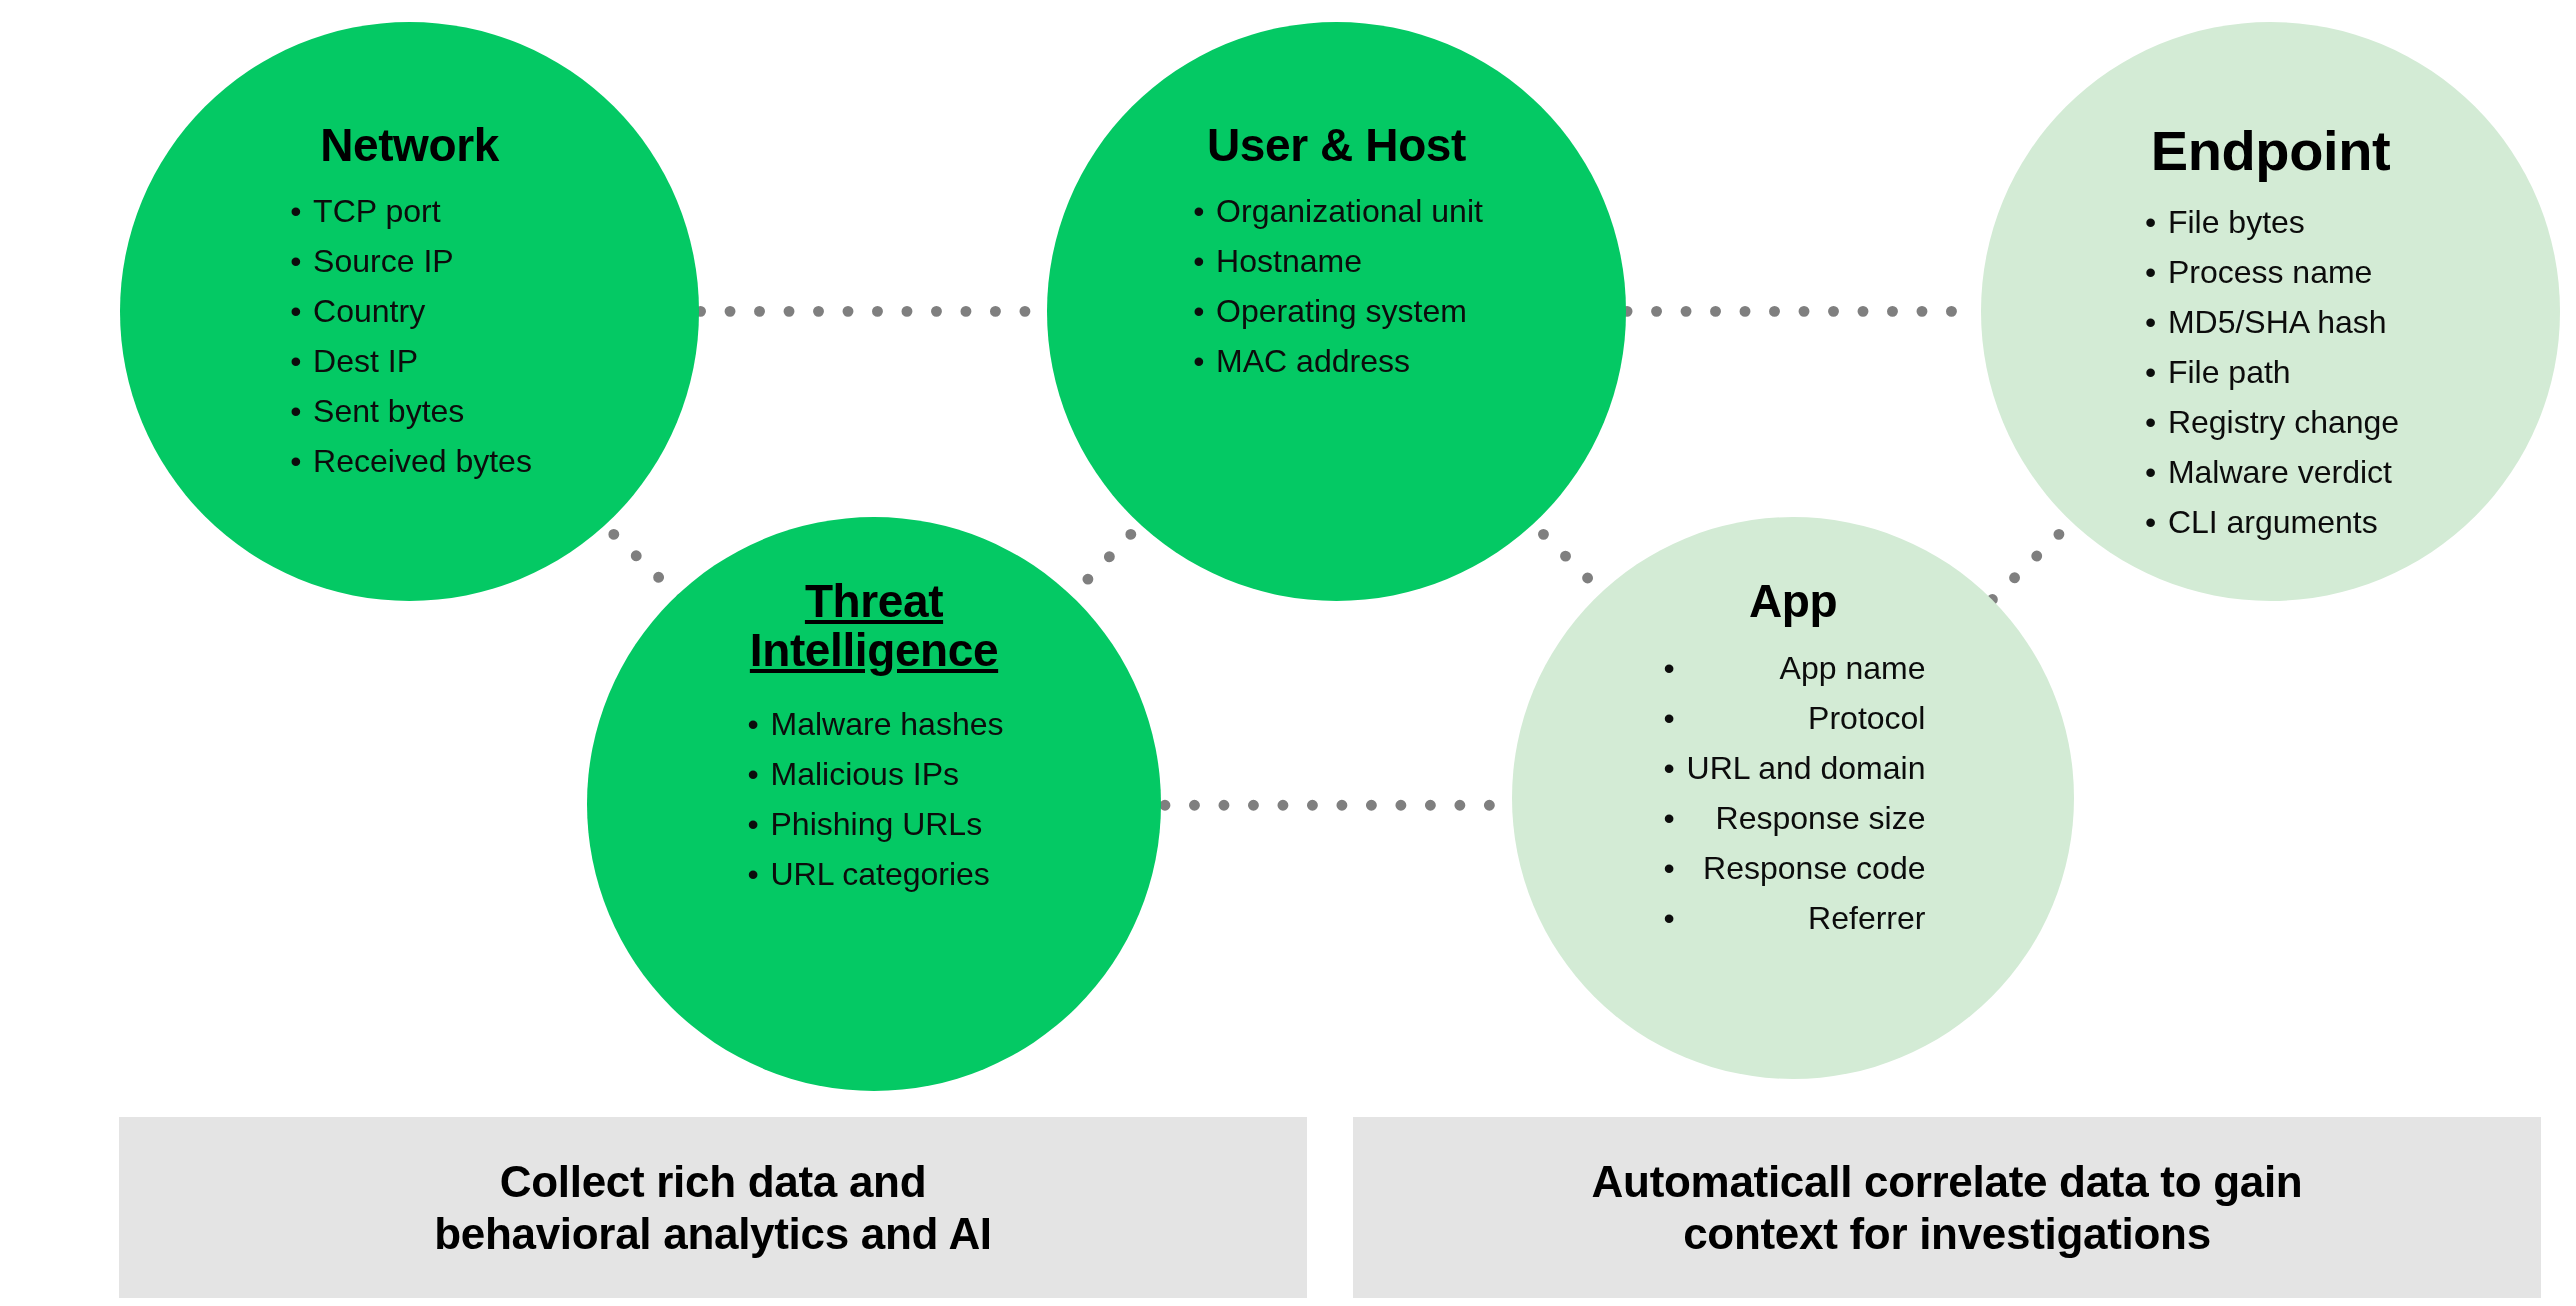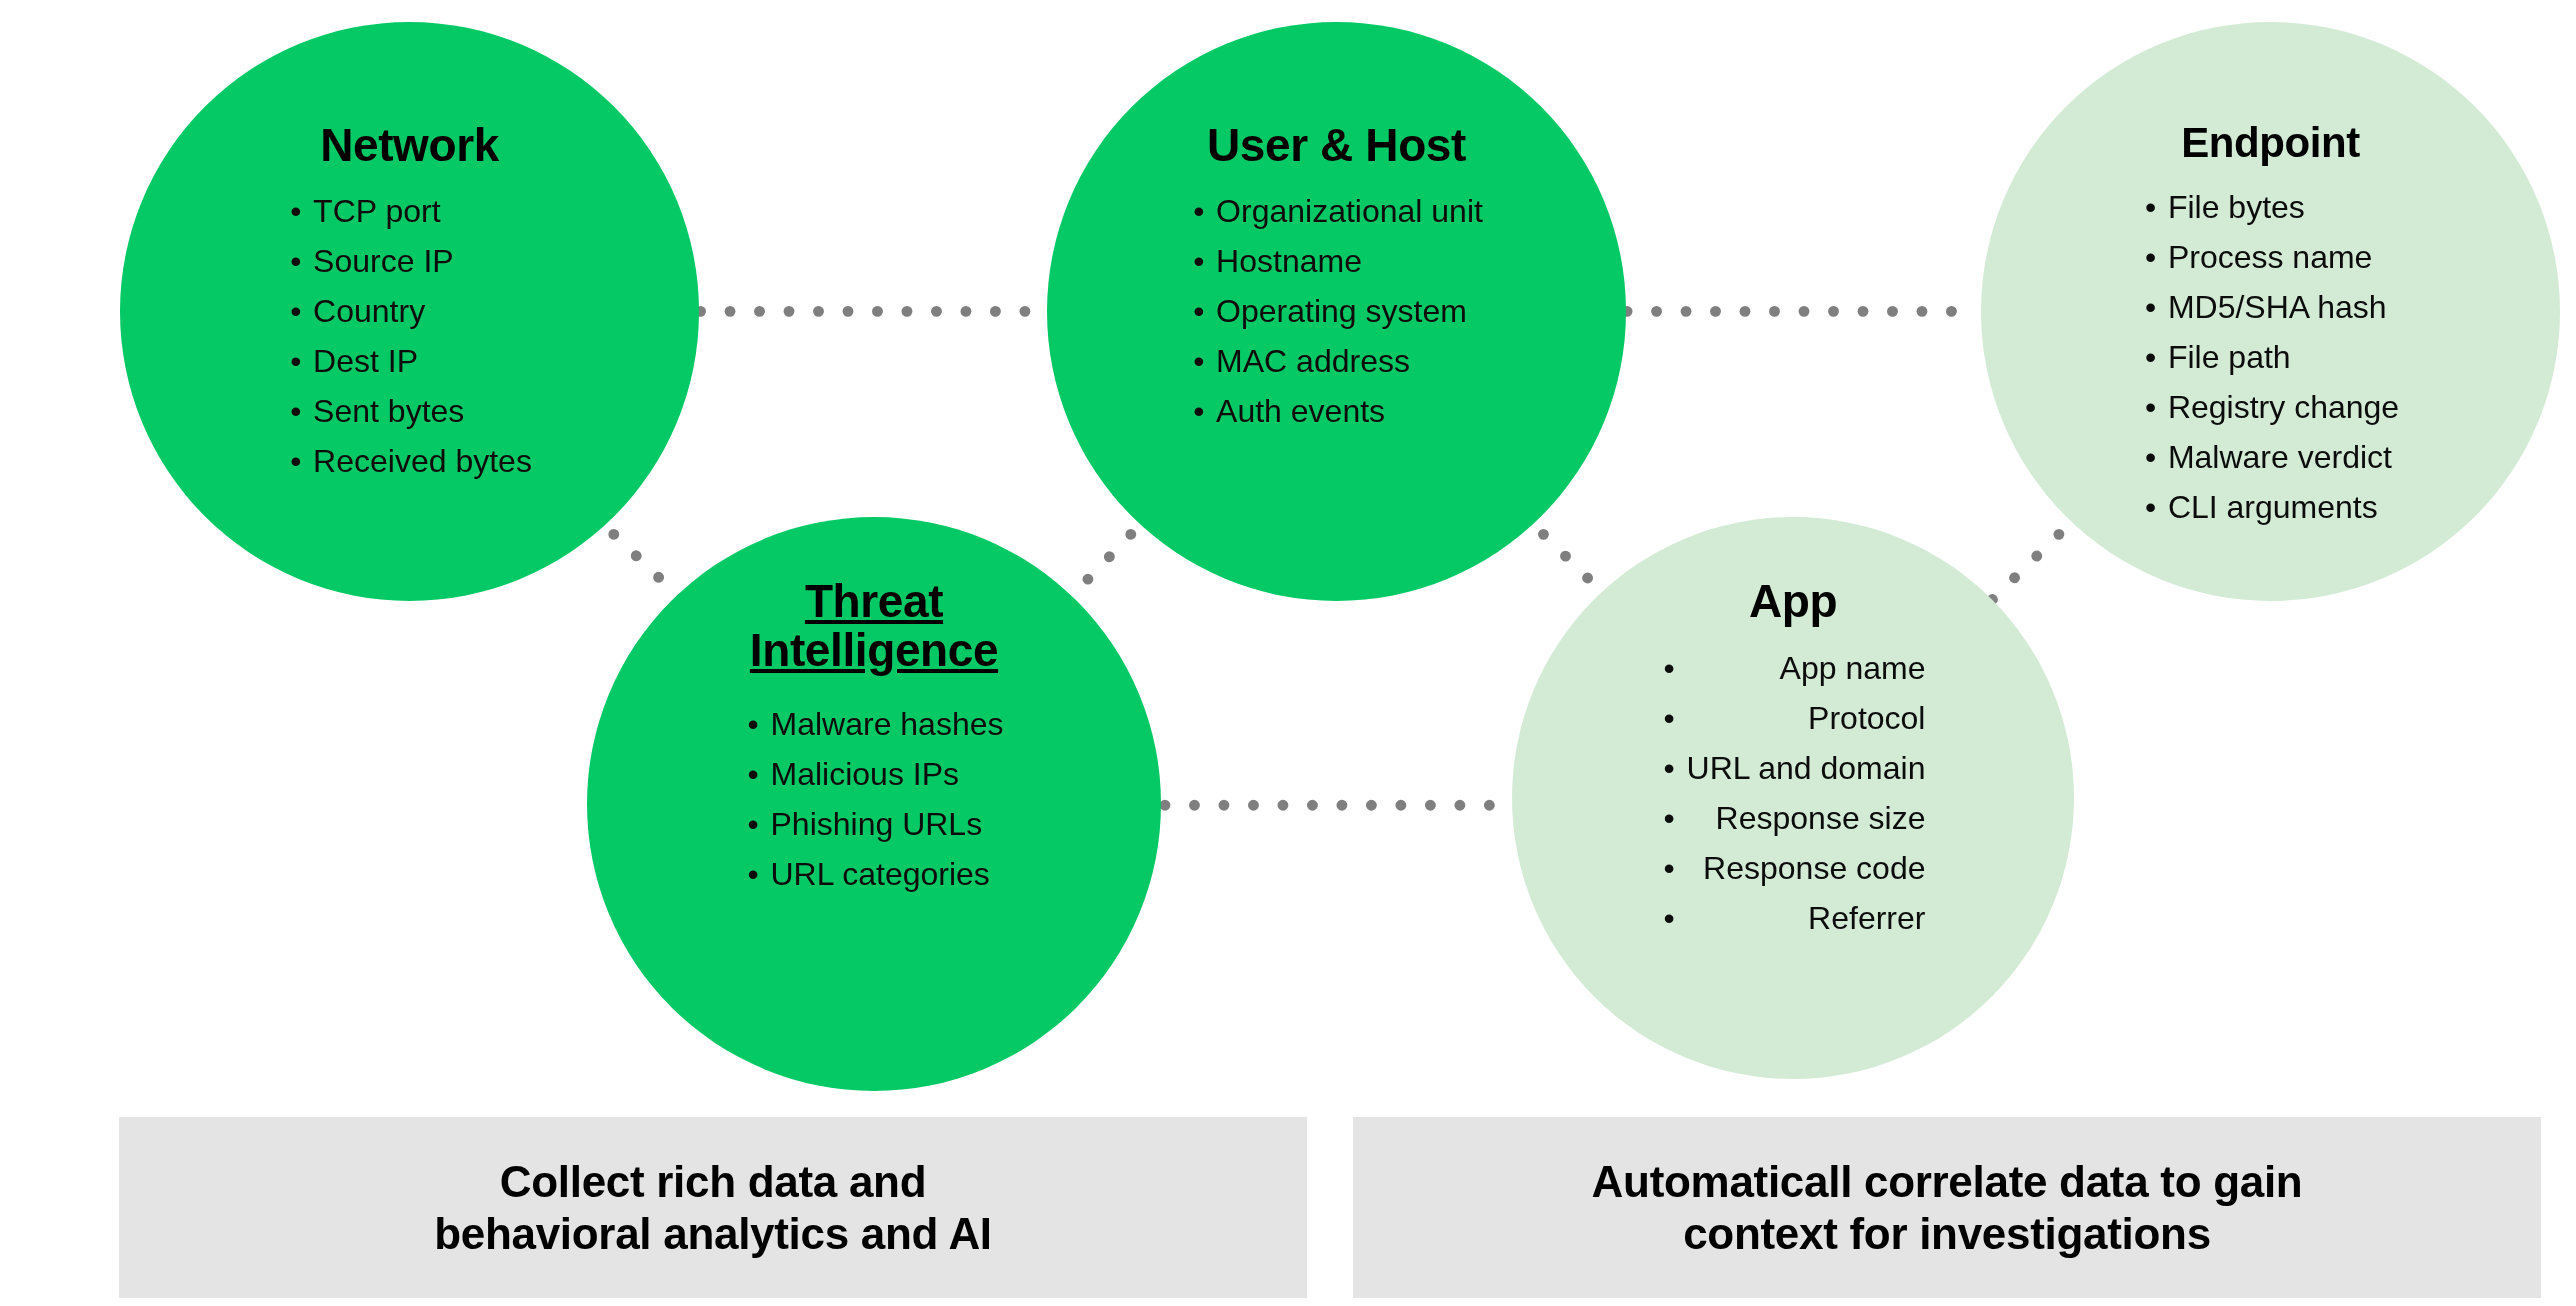--- a/index.html
+++ b/index.html
@@ -74,21 +74,21 @@
 
   
   #bubble-network  { left: 120px;  top: 21.7px;  width: 579px; height: 579px; }
   #bubble-userhost { left: 1047px; top: 21.7px;  width: 579px; height: 579px; }
   #bubble-endpoint { left: 1981px; top: 21.7px;  width: 579px; height: 579px; }
   #bubble-threat   { left: 587px;  top: 517px; width: 574px; height: 574px; }
   #bubble-app      { left: 1512px; top: 517px; width: 562px; height: 562px; }
 
   #bubble-network  .bubble-title { font-size: 46px; padding-top: 99px; }
   #bubble-userhost .bubble-title { font-size: 46px; padding-top: 99px; }
-  #bubble-endpoint .bubble-title { font-size: 42px; padding-top: 99px; }
+  #bubble-endpoint .bubble-title { font-size: 56px; padding-top: 99px; }
   #bubble-threat   .bubble-title { font-size: 46px; padding-top: 60px; }
   #bubble-app      .bubble-title { font-size: 46px; padding-top: 60px; }
 
   #bubble-network  .bubble-list,
   #bubble-userhost .bubble-list,
   #bubble-endpoint .bubble-list { margin-top: 17px; }
   #bubble-threat   .bubble-list { margin-top: 24px; }
   #bubble-app      .bubble-list { margin-top: 17px; text-align: right; }
 
   #bubble-network  .bubble-list li,
@@ -156,21 +156,20 @@
     </ul>
   </div>
 
   <div class="bubble dark" id="bubble-userhost">
     <span class="bubble-title">User &amp; Host</span>
     <ul class="bubble-list">
       <li>Organizational unit</li>
       <li>Hostname</li>
       <li>Operating system</li>
       <li>MAC address</li>
-      <li>Auth events</li>
     </ul>
   </div>
 
   <div class="bubble light" id="bubble-endpoint">
     <span class="bubble-title">Endpoint</span>
     <ul class="bubble-list">
       <li>File bytes</li>
       <li>Process name</li>
       <li>MD5/SHA hash</li>
       <li>File path</li>

